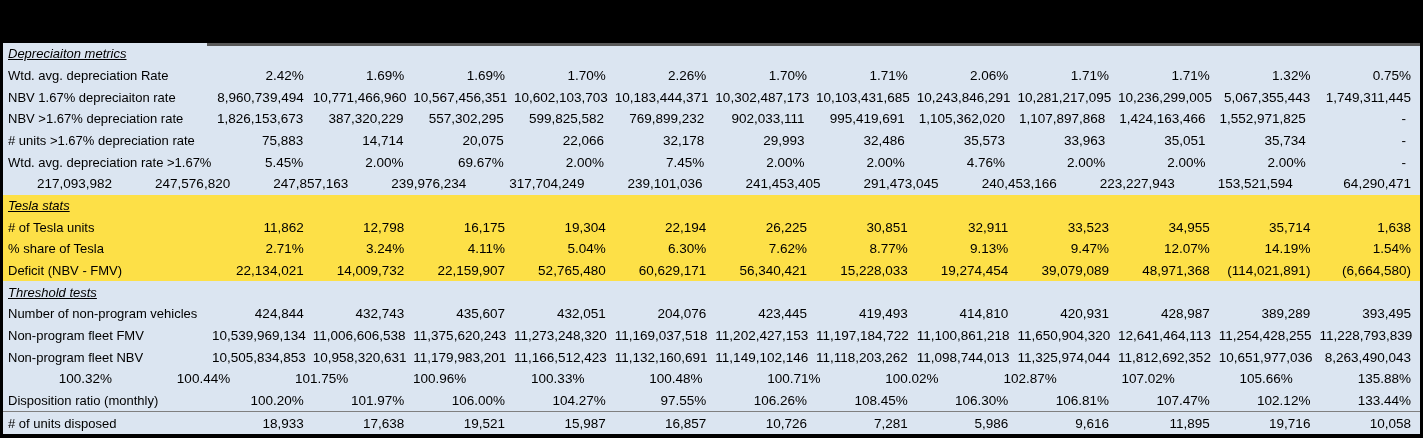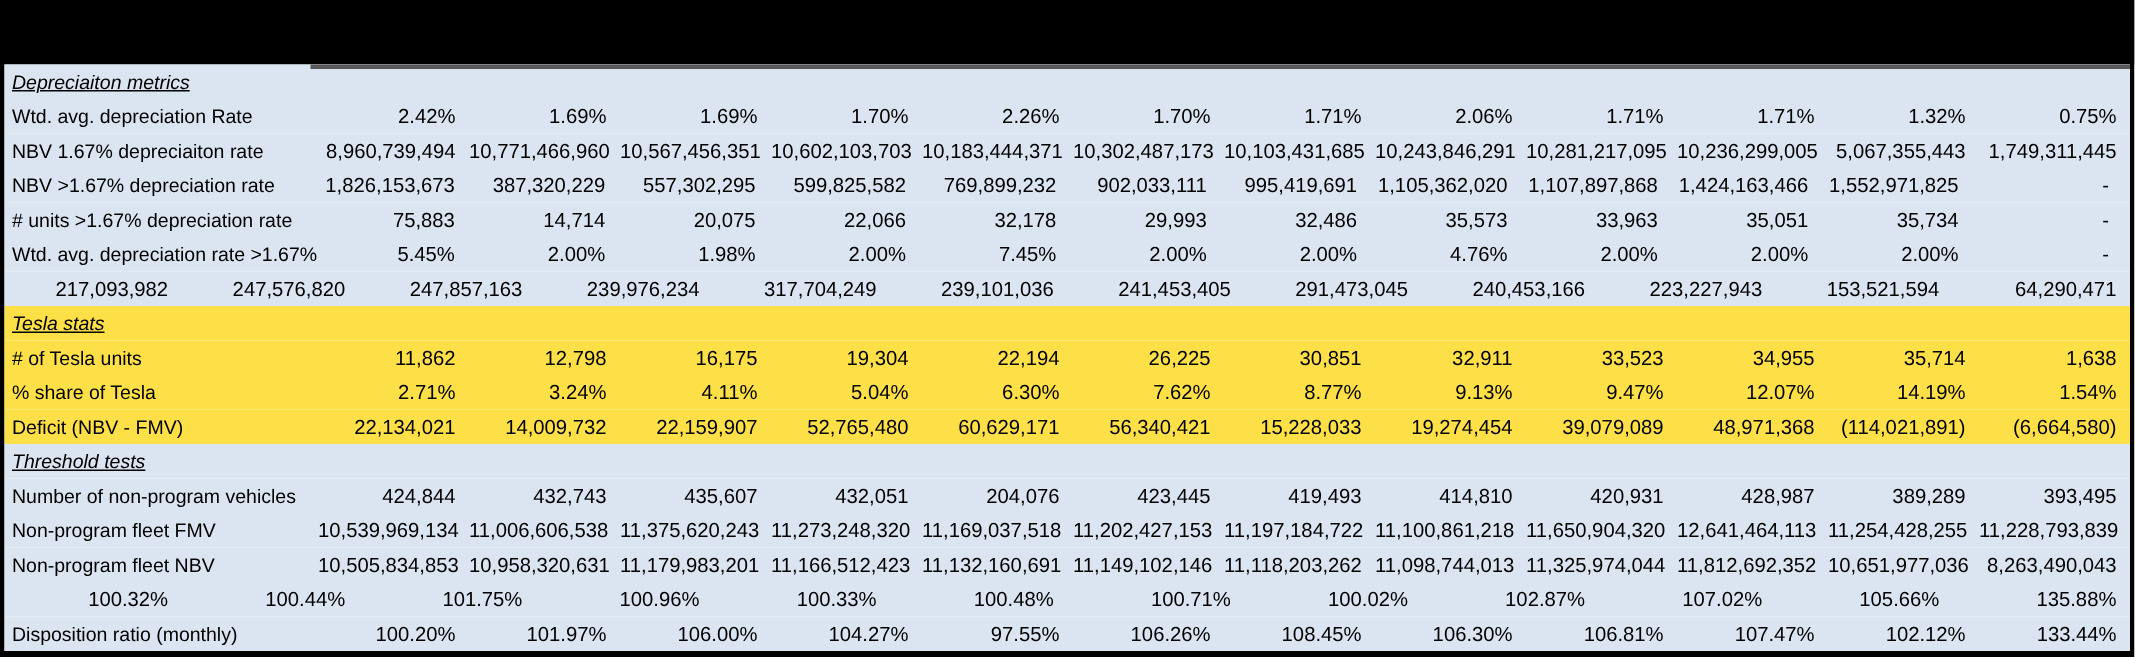--- a/index.html
+++ b/index.html
@@ -142,21 +142,21 @@
         <div class="cell">35,573</div>
         <div class="cell">33,963</div>
         <div class="cell">35,051</div>
         <div class="cell">35,734</div>
         <div class="cell dash">-</div>
       </div>
       <div class="row blue">
         <div class="label">Wtd. avg. depreciation rate &gt;1.67%</div>
         <div class="cell">5.45%</div>
         <div class="cell">2.00%</div>
-        <div class="cell">1.98%</div>
+        <div class="cell">69.67%</div>
         <div class="cell">2.00%</div>
         <div class="cell">7.45%</div>
         <div class="cell">2.00%</div>
         <div class="cell">2.00%</div>
         <div class="cell">4.76%</div>
         <div class="cell">2.00%</div>
         <div class="cell">2.00%</div>
         <div class="cell">2.00%</div>
         <div class="cell dash">-</div>
       </div>
@@ -316,14 +316,29 @@
         <div class="cell">104.27%</div>
         <div class="cell">97.55%</div>
         <div class="cell">106.26%</div>
         <div class="cell">108.45%</div>
         <div class="cell">106.30%</div>
         <div class="cell">106.81%</div>
         <div class="cell">107.47%</div>
         <div class="cell">102.12%</div>
         <div class="cell">133.44%</div>
       </div>
+      <div class="row blue top-line">
+        <div class="label"># of units disposed</div>
+        <div class="cell">18,933</div>
+        <div class="cell">17,638</div>
+        <div class="cell">19,521</div>
+        <div class="cell">15,987</div>
+        <div class="cell">16,857</div>
+        <div class="cell">10,726</div>
+        <div class="cell">7,281</div>
+        <div class="cell">5,986</div>
+        <div class="cell">9,616</div>
+        <div class="cell">11,895</div>
+        <div class="cell">19,716</div>
+        <div class="cell">10,058</div>
+      </div>
     </div>
 </div>
 
 </body></html>

